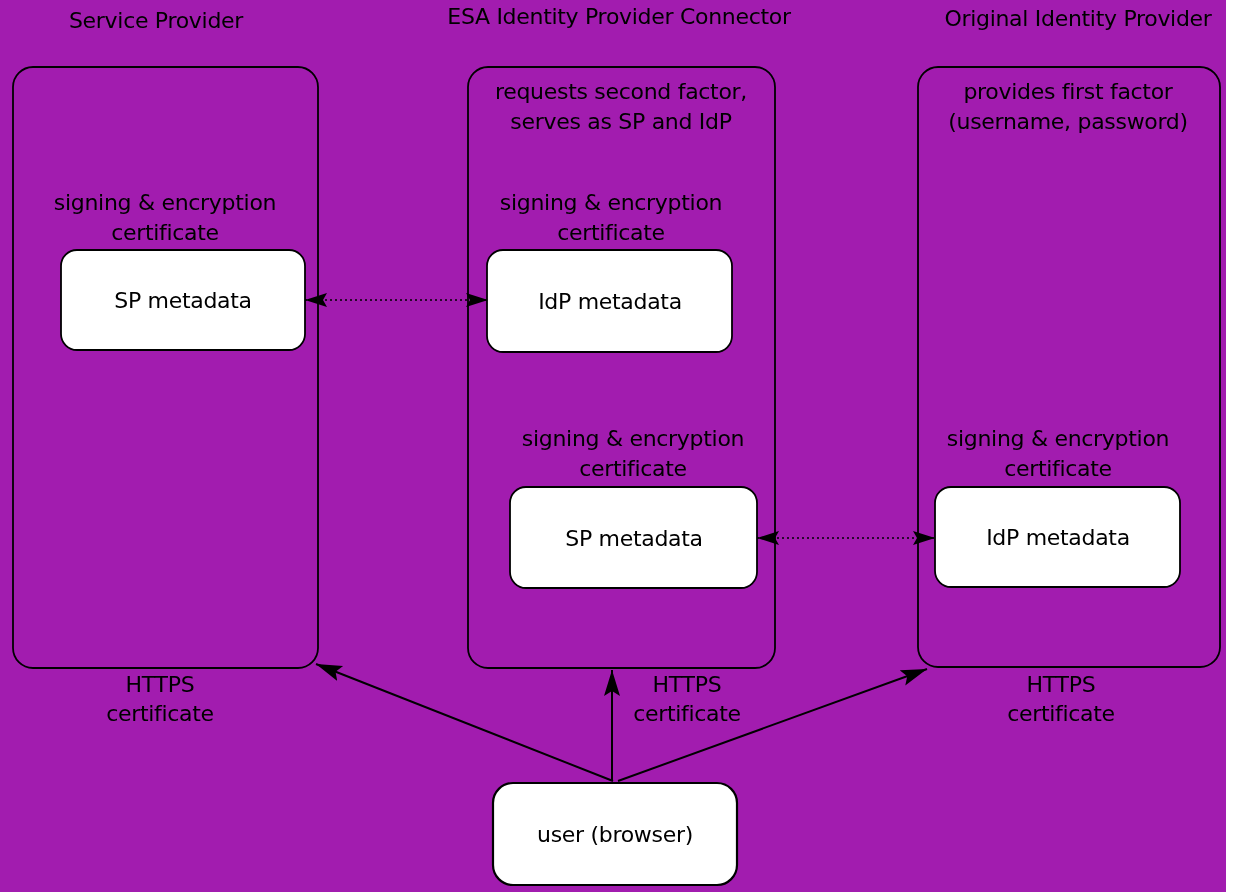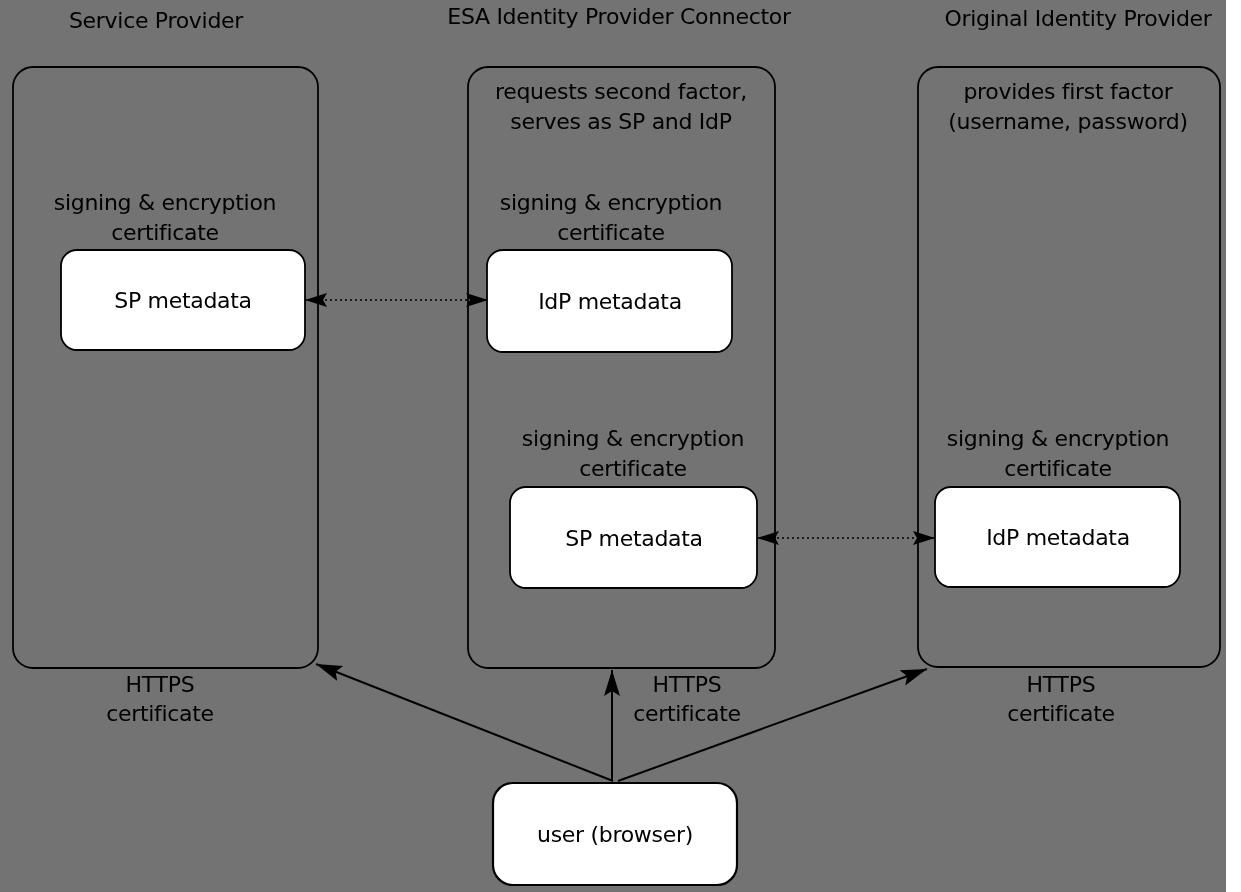--- a/index.html
+++ b/index.html
@@ -4,21 +4,21 @@
 <style>
   html, body {
     margin: 0;
     padding: 0;
     background: #ffffff;
   }
   .stage {
     position: relative;
     width: 1226px;
     height: 892px;
-    background: #737373;
+    background: #a21caf;
     font-family: "DejaVu Sans", "Liberation Sans", sans-serif;
   }
   svg text {
     font-family: "DejaVu Sans", "Liberation Sans", sans-serif;
     font-size: 22px;
     letter-spacing: -0.3px;
     fill: #000000;
   }
   svg text.title {
     font-size: 22px;

